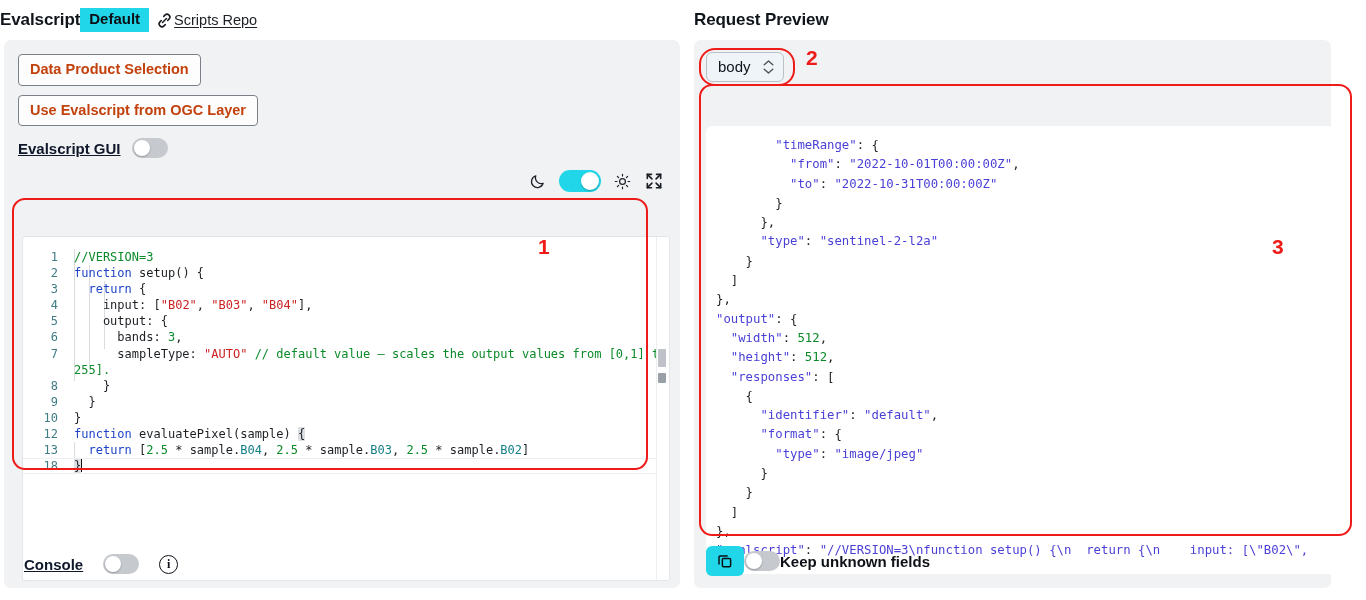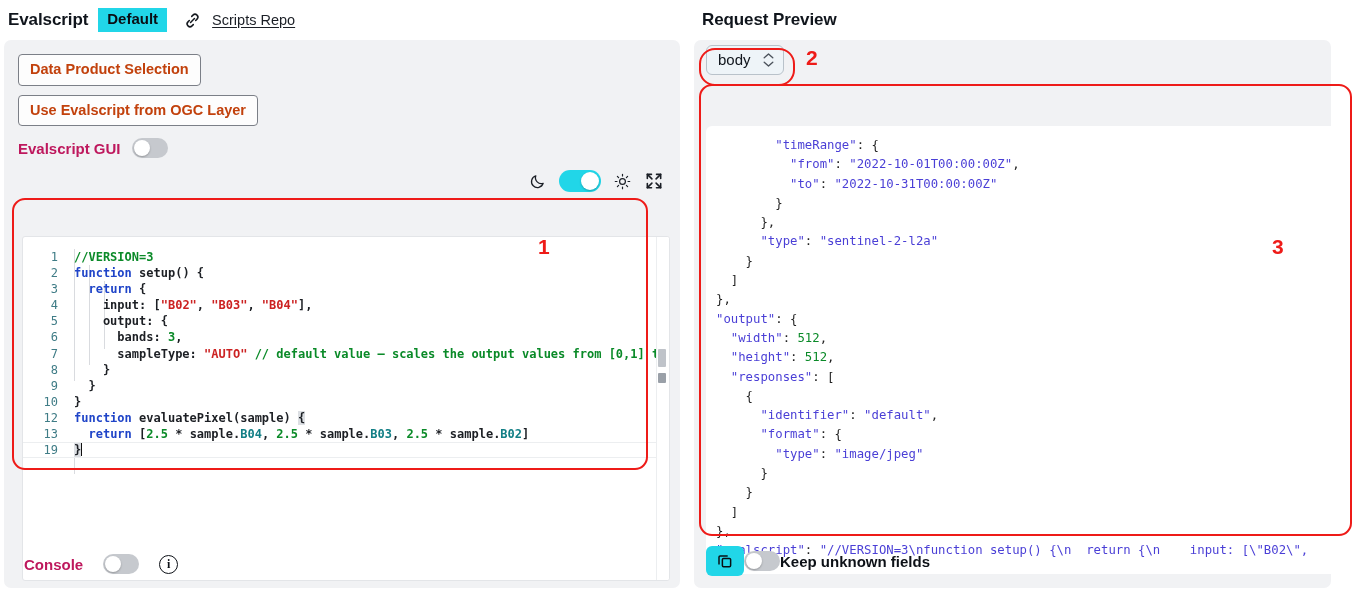--- a/index.html
+++ b/index.html
@@ -18,22 +18,20 @@
   }
 
   
   .col-left { width: 680px; position: relative; }
   .col-right { width: 672px; position: relative; }
 
   .section-head {
     height: 40px;
     display: flex;
     align-items: center;
-    gap: 10px;
-    padding-left: 8px;
   }
   .section-title {
     font-size: 17px;
     font-weight: bold;
     color: #10151c;
     letter-spacing: -0.1px;
   }
   .pill-default {
     background: #21d6e8;
     color: #0a0e14;
@@ -63,21 +61,21 @@
   }
   .panel-left {
     height: 548px;
     margin-left: 4px;
     width: 676px;
     padding: 14px 14px 0 14px;
   }
   .panel-right {
     height: 548px;
     width: 637px;
-    padding: 5px 12px 0 12px;
+    padding: 12px 12px 0 12px;
   }
 
   .outline-btn {
     display: inline-block;
     background: #fdfdfd;
     border: 1px solid #7b7f87;
     border-radius: 4px;
     font-size: 14.5px;
     font-weight: bold;
     color: #c2410c;
@@ -89,21 +87,22 @@
 
   .toggle-row {
     display: flex;
     align-items: center;
     gap: 11px;
     margin-top: 12px;
   }
   .toggle-label {
     font-size: 15px;
     font-weight: bold;
-    color: #be185d;
+    color: #0f172a;
+    text-decoration: underline;
   }
   .switch {
     width: 36px; height: 20px;
     border-radius: 11px;
     background: #c6c9ce;
     position: relative;
     cursor: pointer;
     flex: none;
   }
   .switch .knob {
@@ -154,21 +153,21 @@
     min-height: 16.1px;
   }
   .gutter {
     width: 44px;
     flex: none;
     text-align: right;
     padding-right: 9px;
     color: #3f7c86;
     user-select: none;
   }
-  .ctext { flex: 1; color: #1c1f24; padding-left: 7px; position: relative; font-weight: bold; }
+  .ctext { flex: 1; color: #1c1f24; padding-left: 7px; position: relative; }
   .tok-comment { color: #0a8a28; }
   .tok-kw { color: #1f44c8; }
   .tok-str { color: #cc2222; }
   .tok-num { color: #0a8a28; }
   .tok-prop { color: #127f86; }
   .tok-fn { color: #1c1f24; }
   
   .guide {
     position: absolute;
     top: 12px;
@@ -373,26 +372,27 @@
           <div class="guide" style="left:81px; height:68px; top:44px;"></div>
           <div class="guide" style="left:51px; height:32px; top:205px;"></div>
 
           <div class="cline"><span class="gutter">1</span><span class="ctext"><span class="tok-comment">//VERSION=3</span></span></div>
           <div class="cline"><span class="gutter">2</span><span class="ctext"><span class="tok-kw">function</span> <span class="tok-fn">setup</span>() {</span></div>
           <div class="cline"><span class="gutter">3</span><span class="ctext">  <span class="tok-kw">return</span> {</span></div>
           <div class="cline"><span class="gutter">4</span><span class="ctext">    input: [<span class="tok-str">"B02"</span>, <span class="tok-str">"B03"</span>, <span class="tok-str">"B04"</span>],</span></div>
           <div class="cline"><span class="gutter">5</span><span class="ctext">    output: {</span></div>
           <div class="cline"><span class="gutter">6</span><span class="ctext">      bands: <span class="tok-num">3</span>,</span></div>
           <div class="cline"><span class="gutter">7</span><span class="ctext">      sampleType: <span class="tok-str">"AUTO"</span> <span class="tok-comment">// default value — scales the output values from [0,1] to [0,</span></span></div>
+          <div class="cline"><span class="gutter"></span><span class="ctext"><span class="tok-comment">255].</span></span></div>
           <div class="cline"><span class="gutter">8</span><span class="ctext">    }</span></div>
           <div class="cline"><span class="gutter">9</span><span class="ctext">  }</span></div>
           <div class="cline"><span class="gutter">10</span><span class="ctext">}</span></div>
           <div class="cline"><span class="gutter">12</span><span class="ctext"><span class="tok-kw">function</span> <span class="tok-fn">evaluatePixel</span>(sample) <span class="sel-brace">{</span></span></div>
           <div class="cline"><span class="gutter">13</span><span class="ctext">  <span class="tok-kw">return</span> [<span class="tok-num">2.5</span> * sample.<span class="tok-prop">B04</span>, <span class="tok-num">2.5</span> * sample.<span class="tok-prop">B03</span>, <span class="tok-num">2.5</span> * sample.<span class="tok-prop">B02</span>]</span></div>
-          <div class="cline" style="position:relative;"><span class="active-line"></span><span class="gutter">19</span><span class="ctext"><span class="sel-brace">}</span><span class="cursor"></span></span></div>
+          <div class="cline" style="position:relative;"><span class="active-line"></span><span class="gutter">18</span><span class="ctext"><span class="sel-brace">}</span><span class="cursor"></span></span></div>
         </div>
 
         <div class="vscroll">
           <div class="vthumb" style="top:112px; height:18px;"></div>
           <div class="vthumb" style="top:136px; height:10px; background:#9aa0a8;"></div>
         </div>
       </div>
 
       <div class="console-row">
         <span class="toggle-label">Console</span>

